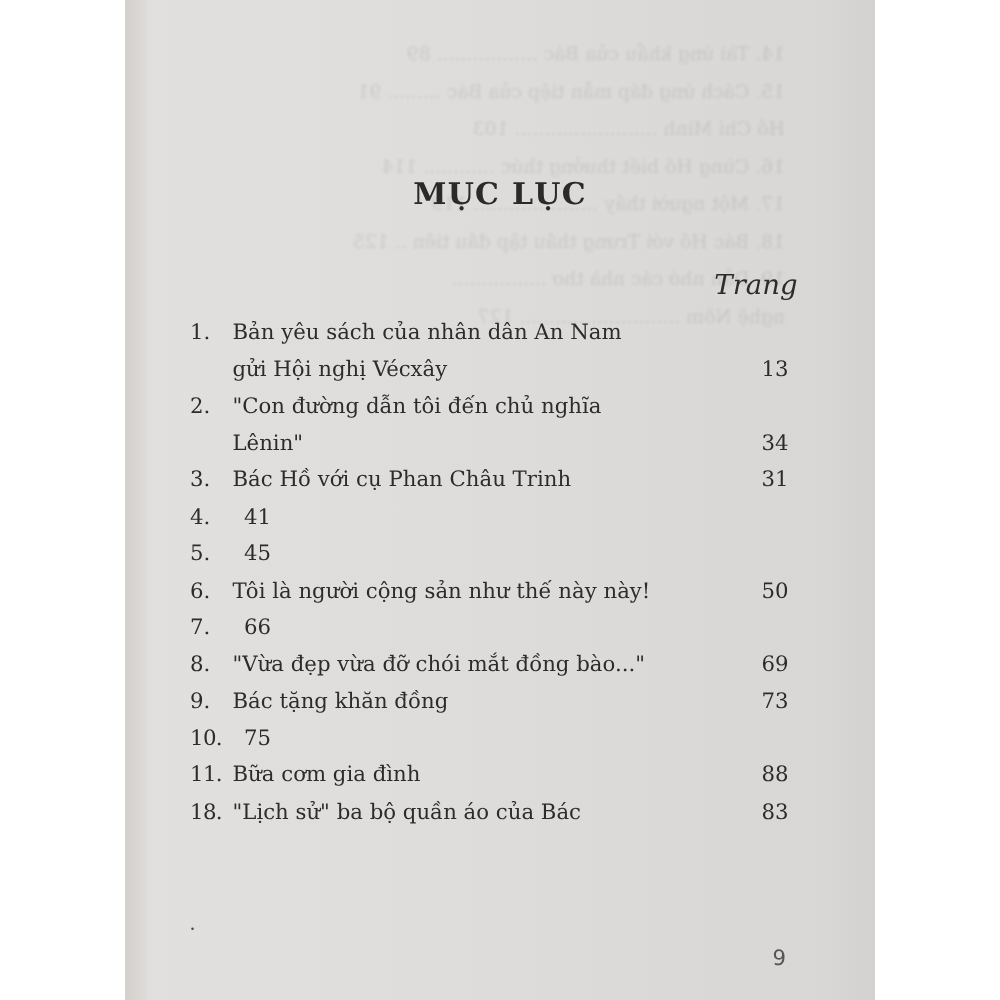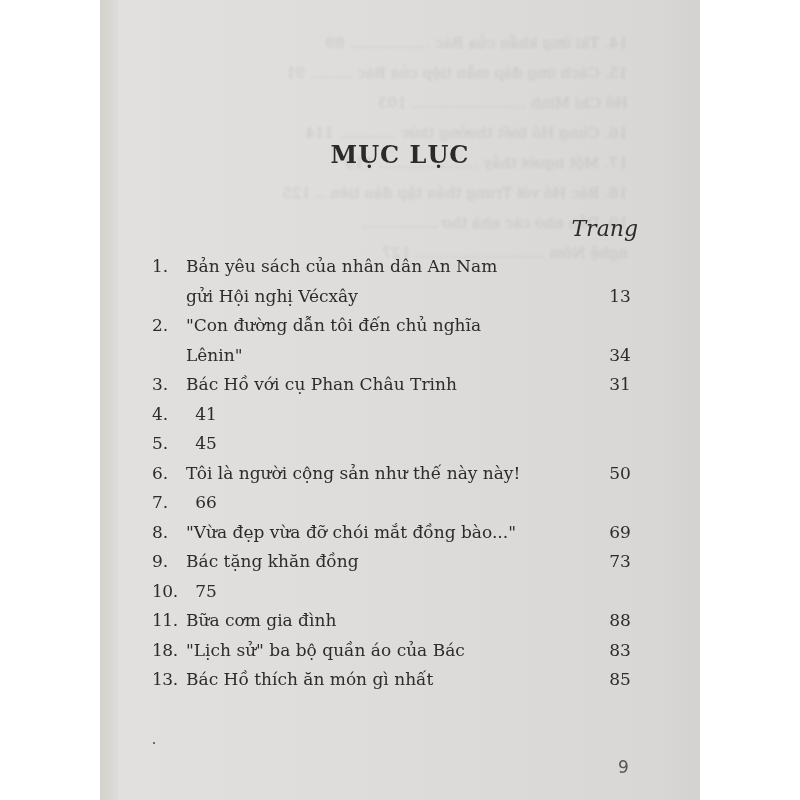--- a/index.html
+++ b/index.html
@@ -181,22 +181,17 @@
     <div class="toc-row">
       <span class="num wide">11.</span>
       <span class="text">Bữa cơm gia đình</span>
       <span class="pg">88</span>
     </div>
     <div class="toc-row">
       <span class="num wide">18.</span>
       <span class="text">"Lịch sử" ba bộ quần áo của Bác</span>
       <span class="pg">83</span>
     </div>
-    <div class="toc-row">
-      <span class="num wide">13.</span>
-      <span class="text">Bác Hồ thích ăn món gì nhất</span>
-      <span class="pg">85</span>
-    </div>
   </div>
 
   <div class="speck"></div>
   <div class="page-number">9</div>
 </div>
 
 </body></html>

